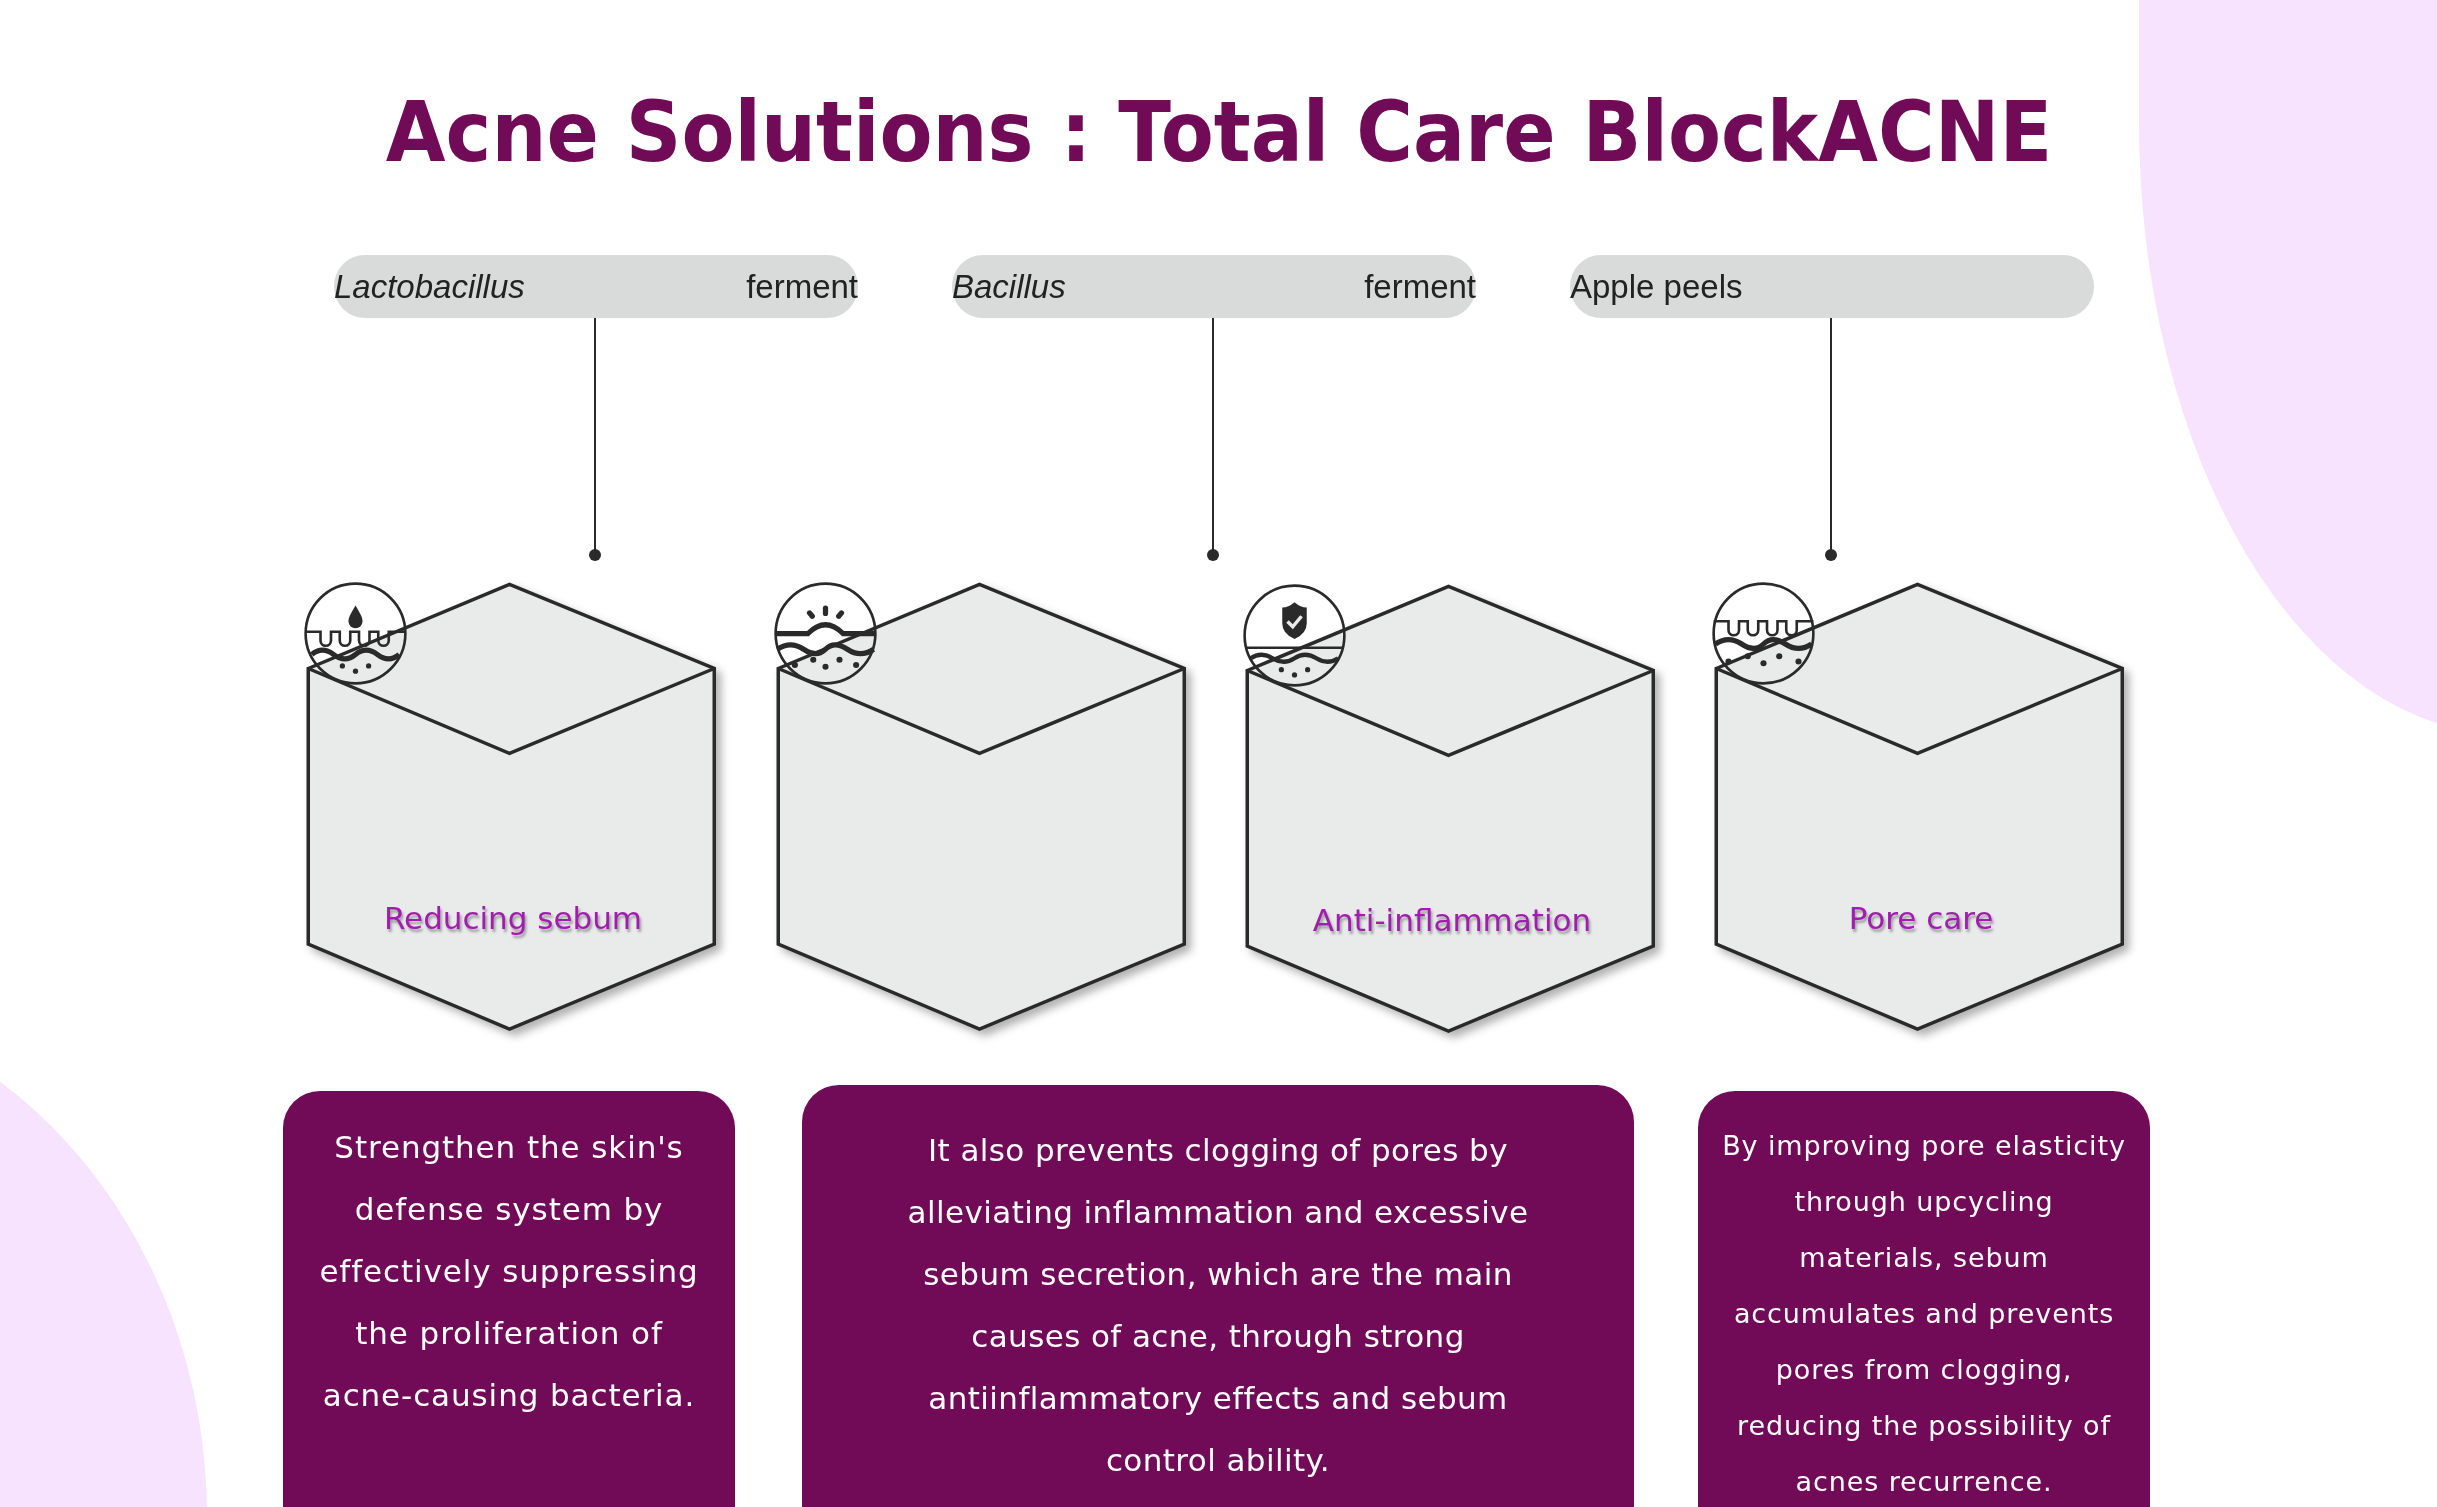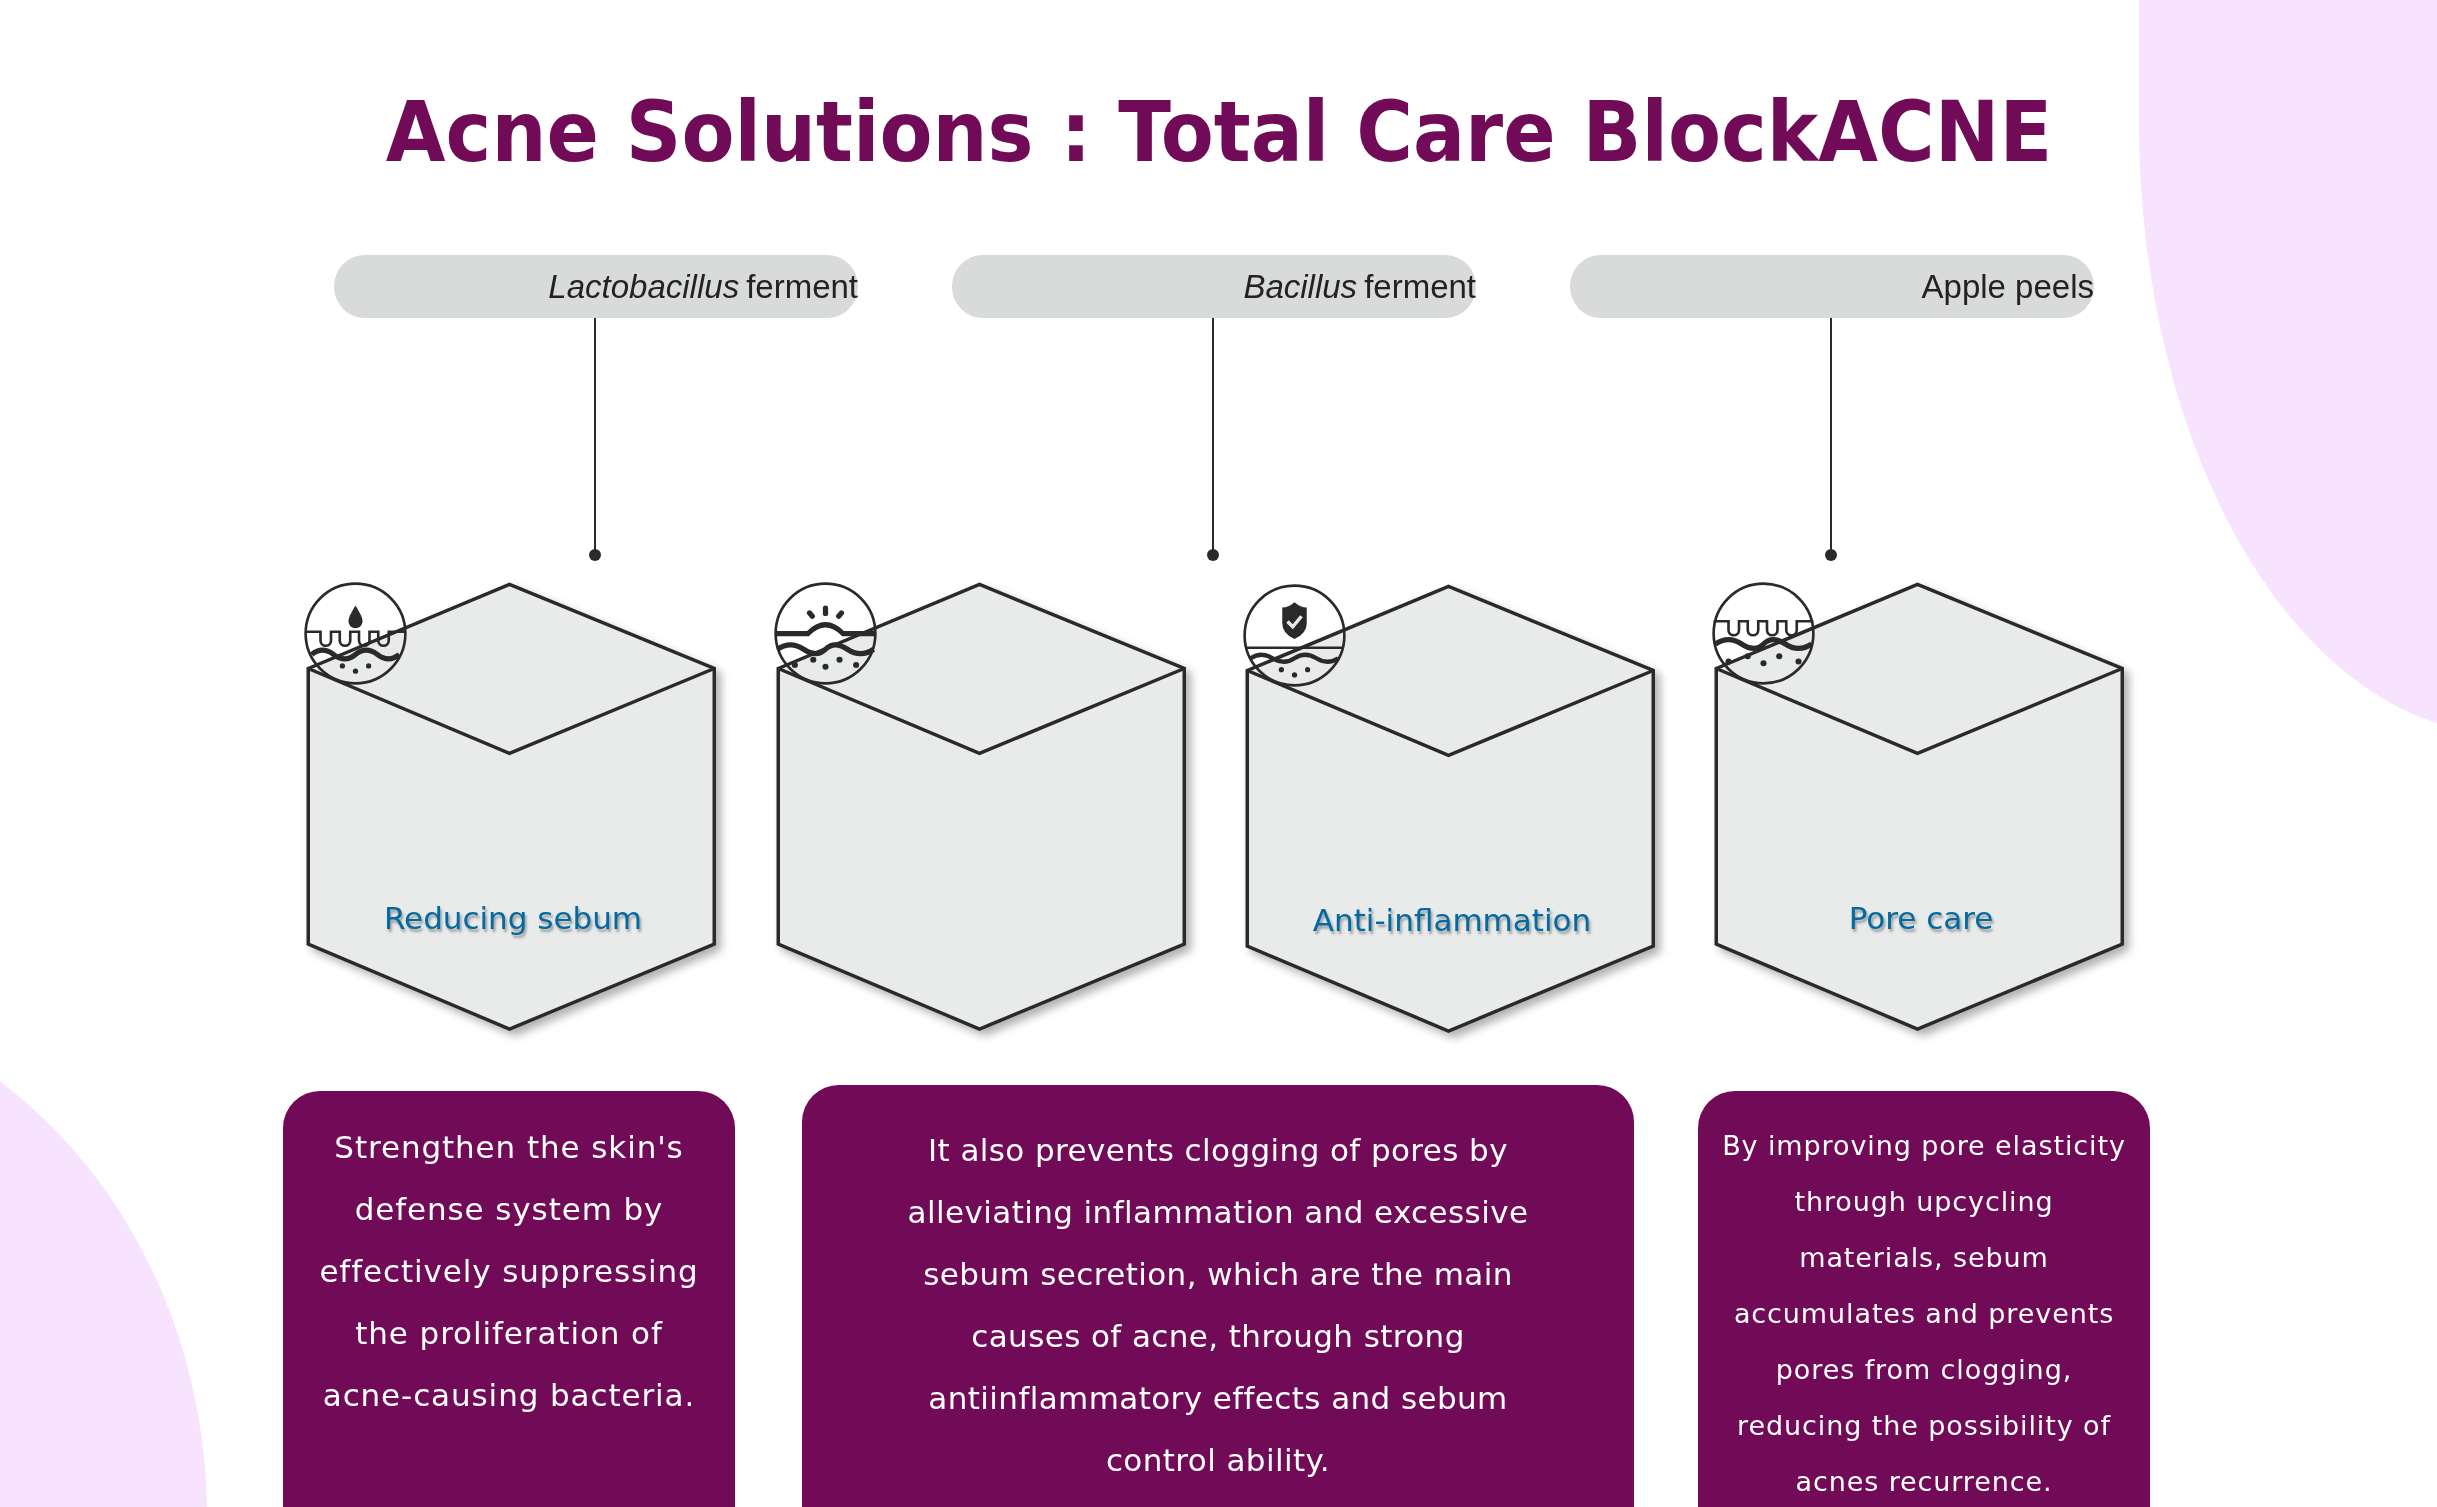--- a/index.html
+++ b/index.html
@@ -20,37 +20,37 @@
   }
   .title {
     position: absolute; left: 0; top: 83px; width: 2438px; text-align: center;
     font-family: "DejaVu Sans", sans-serif; font-weight: bold;
     font-size: 84px; color: #710b57; letter-spacing: 0px;
     transform: scaleX(0.92);
   }
   .pill {
     position: absolute; top: 255px; width: 524px; height: 63px;
     background: #d9dbdb; border-radius: 31px;
-    display: flex; align-items: center; justify-content: flex-end;
+    display: flex; align-items: center; justify-content: space-between;
     font-family: "Liberation Sans", sans-serif; font-size: 33px; color: #222;
   }
   .pill i { font-style: italic; margin-right: 7px; }
   .connector {
     position: absolute; width: 1.7px; background: #2a2a2a; top: 318px; height: 236px;
   }
   .dot {
     position: absolute; width: 12.2px; height: 12.2px; border-radius: 50%; background: #2a2a2a; top: 549px;
   }
   .cube {
     position: absolute; width: 420px; height: 455px;
   }
   .cube svg { position: absolute; left: 0; top: 0; overflow: visible; }
   .cube-label {
     position: absolute; left: 0; width: 100%; top: 319px; text-align: center;
-    font-family: "DejaVu Sans", sans-serif; font-size: 31px; color: #0369a1;
+    font-family: "DejaVu Sans", sans-serif; font-size: 31px; color: #a21caf;
     text-shadow: 1.7px 2.6px 2.6px rgba(0,0,0,0.35);
     white-space: nowrap;
   }
   .cube-label i { font-style: italic; margin-right: 7px; }
   .cube-icon { position: absolute; left: 157px; top: 201px; width: 105px; height: 105px; }
   .desc {
     position: absolute; background: #710b57; color: #ffffff;
     border-radius: 37px 37px 0 0; text-align: center;
     font-family: "DejaVu Sans", sans-serif; letter-spacing: 0.9px;
   }

